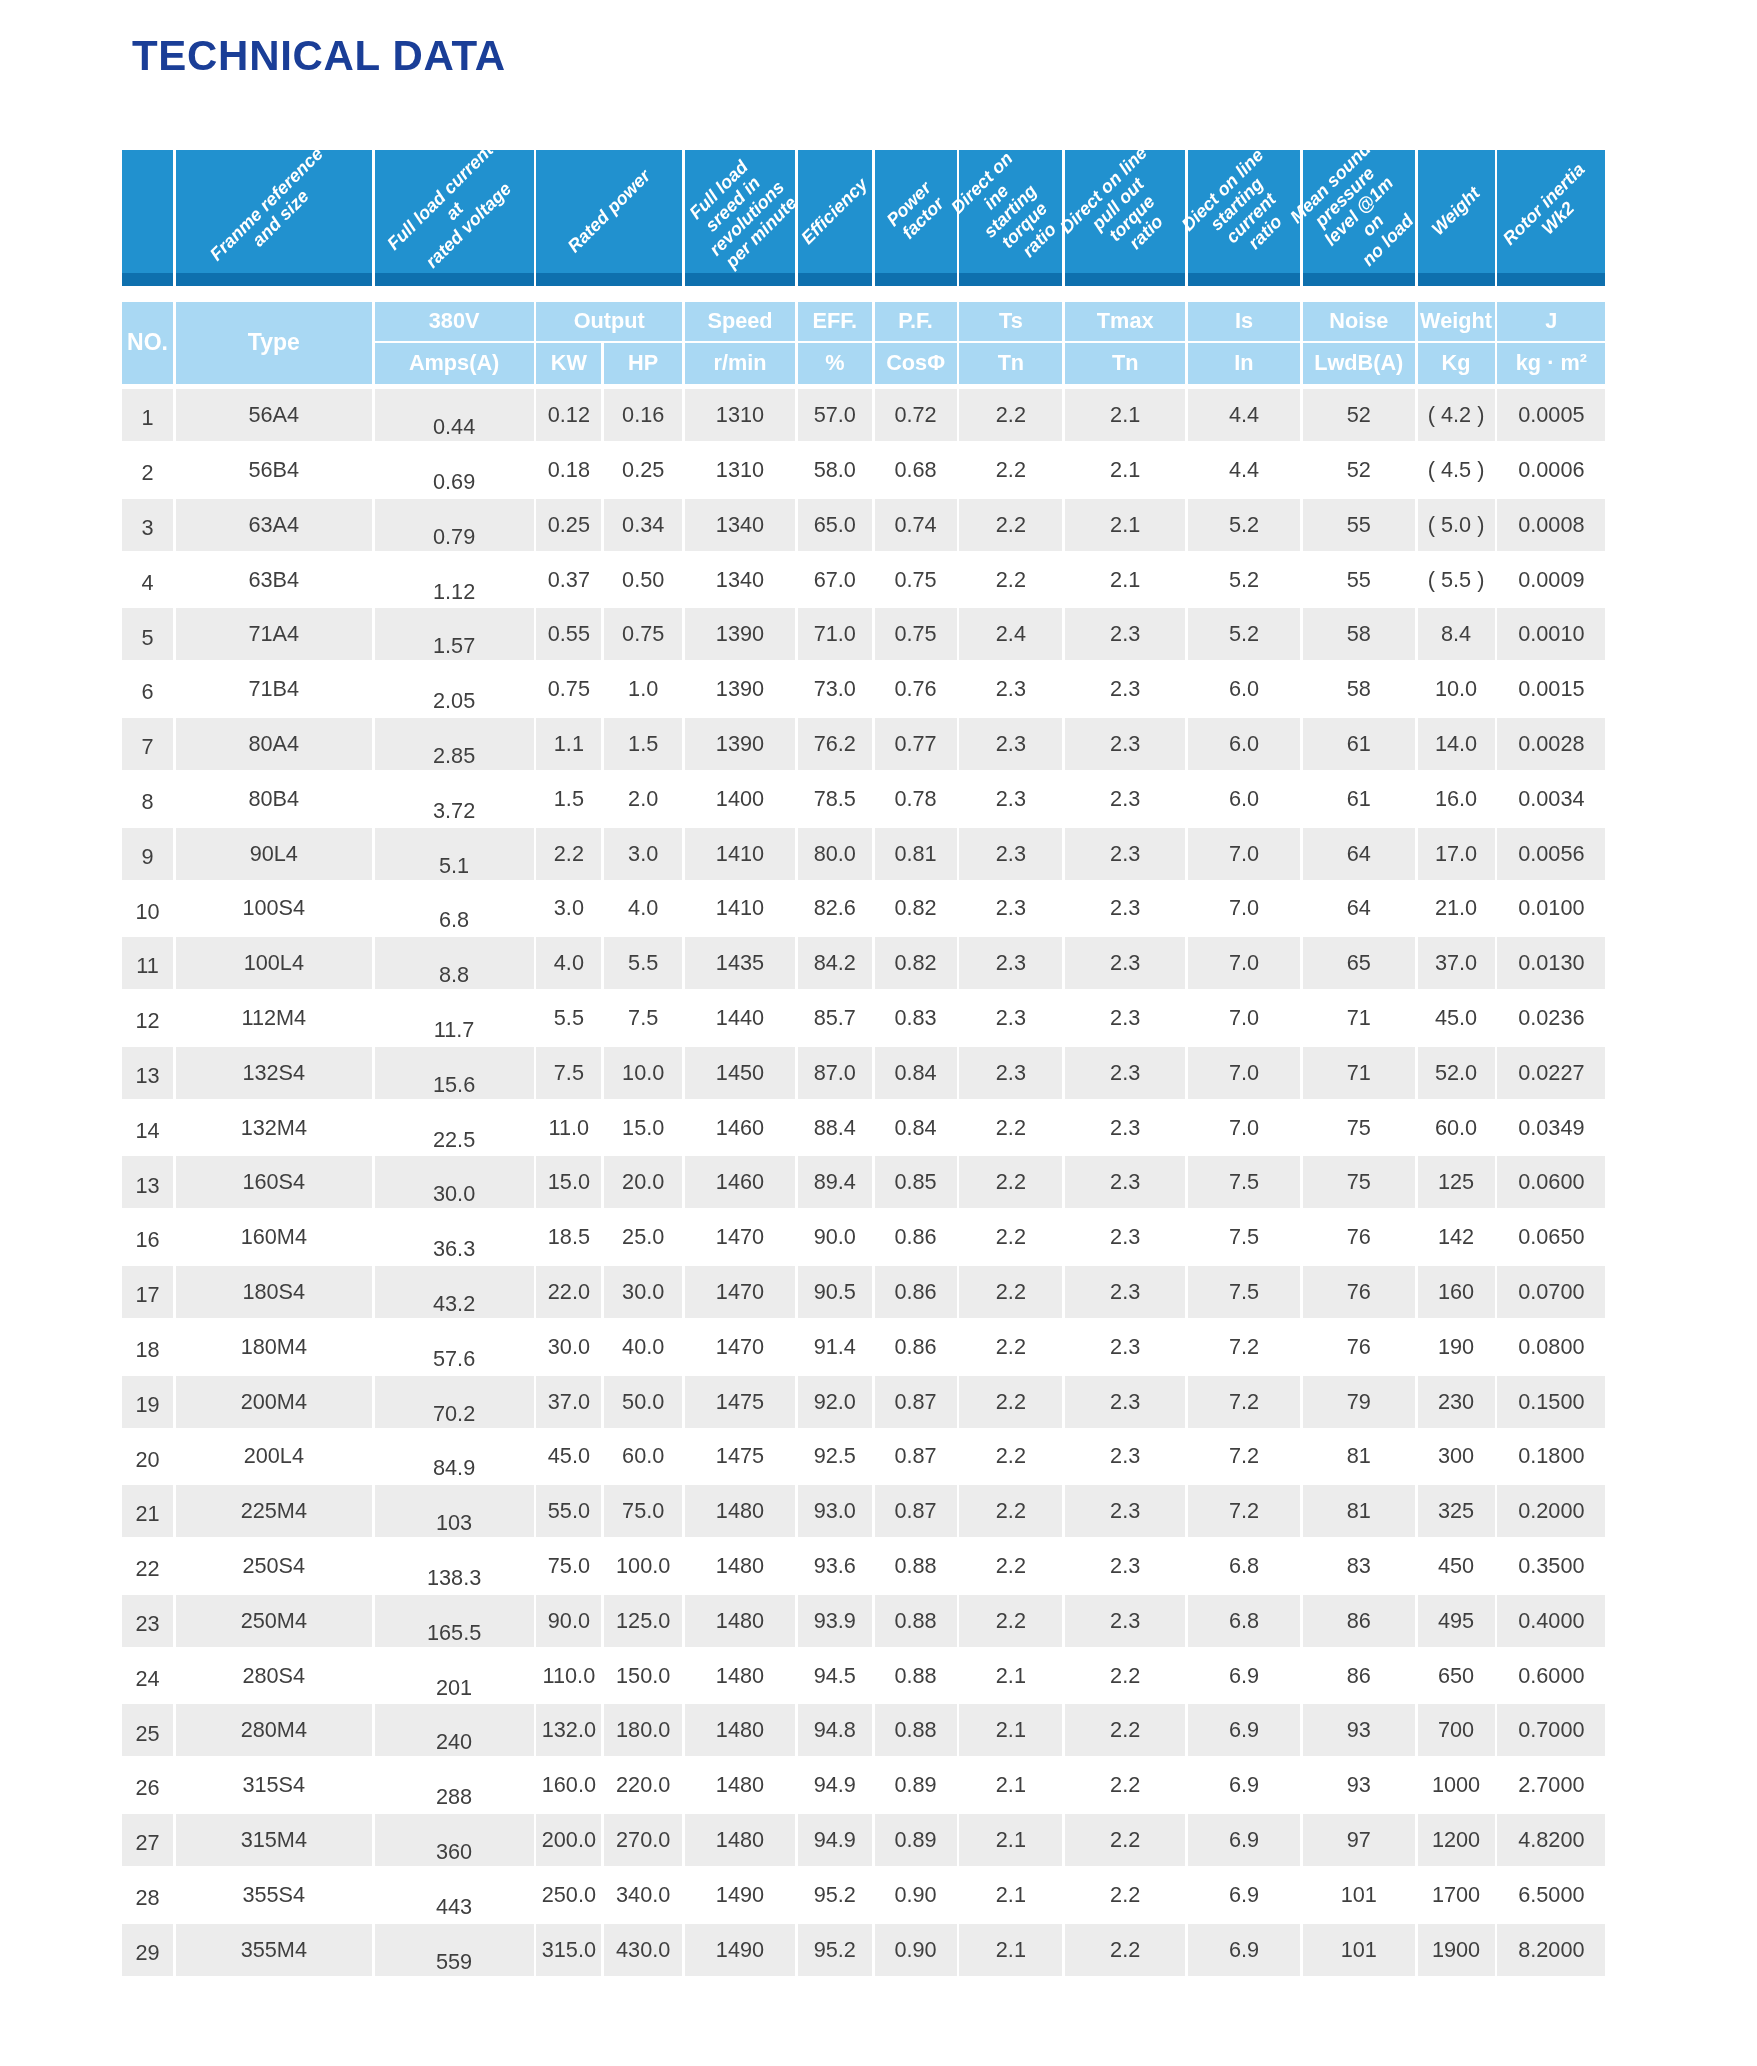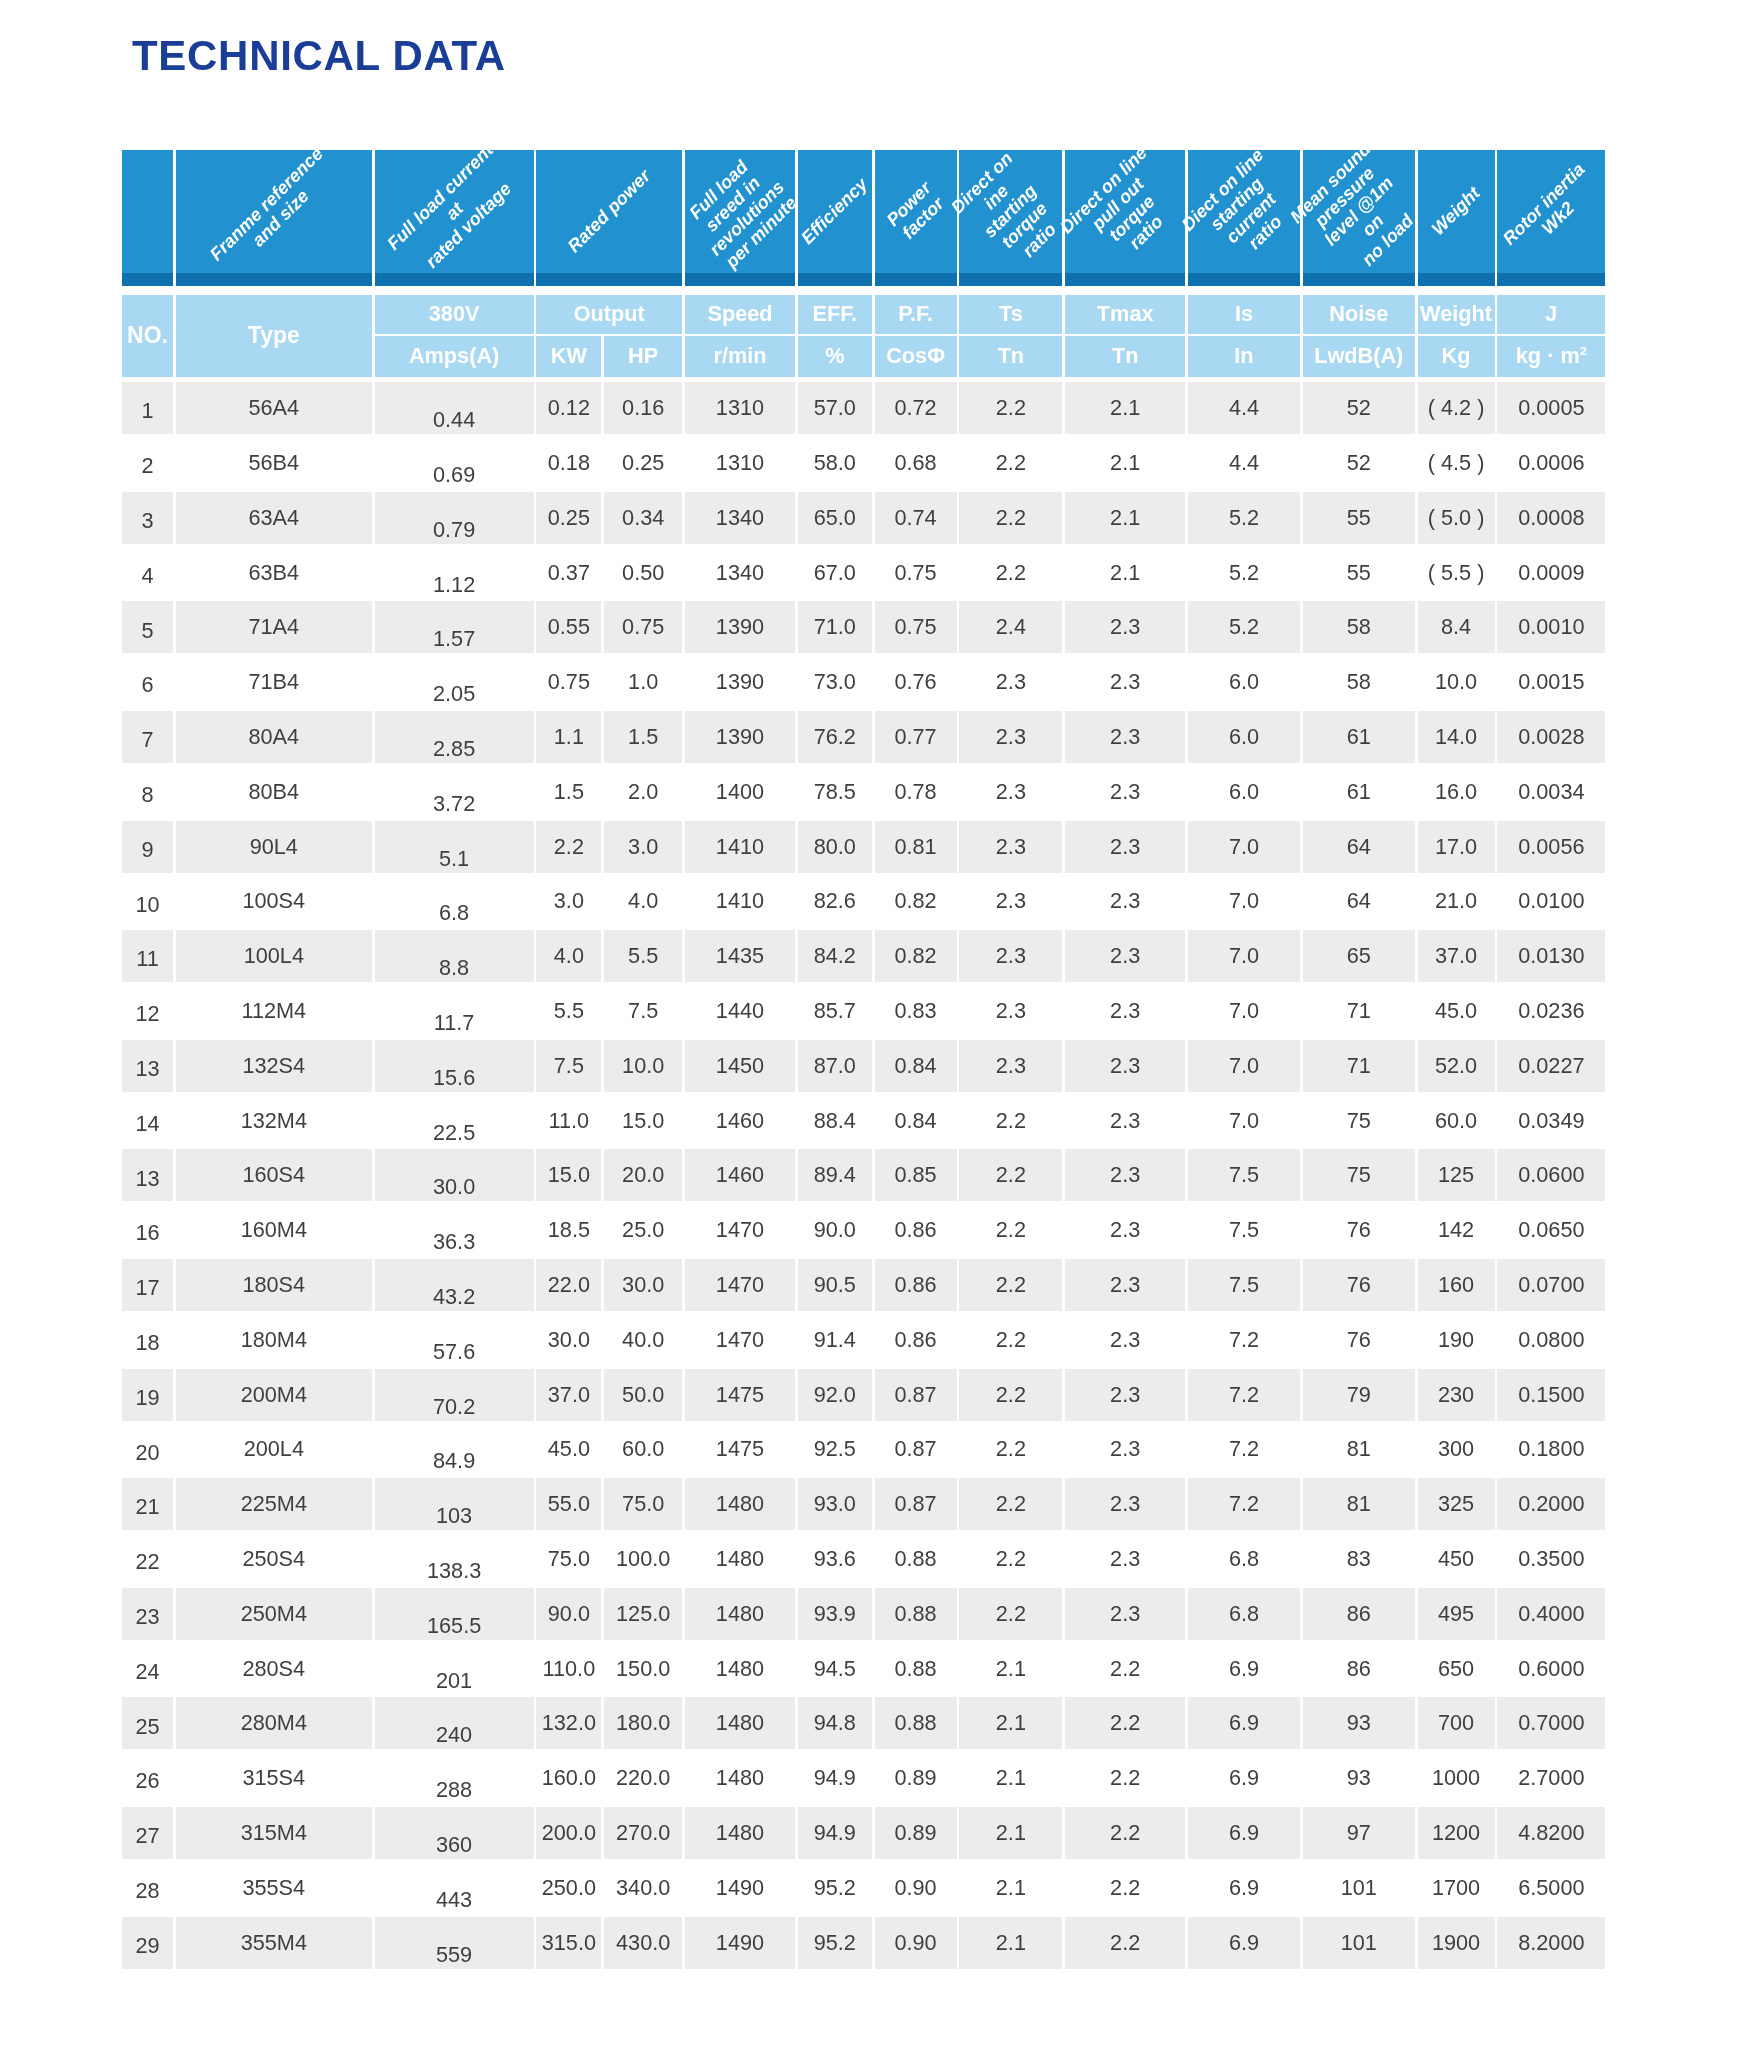--- a/index.html
+++ b/index.html
@@ -32,21 +32,21 @@
   .rotated{grid-auto-rows:123px;}
   .rcell{background:var(--header-blue,#2191cf);display:flex;align-items:center;justify-content:center;}
   .rcell span{transform:rotate(-45deg);color:#ffffff;font-weight:bold;font-style:italic;
               font-size:18px;line-height:1.12;text-align:center;white-space:pre-line;}
 
   
   .strip{grid-auto-rows:12.6px;}
   .scell{background:var(--header-dark-blue,#0e70ae);}
 
   
-  .subhead{grid-template-rows:39px 41px;row-gap:2.1px;margin-top:9px;}
+  .subhead{grid-template-rows:39px 41px;row-gap:2.1px;margin-top:16px;}
   .hcell{background:var(--header-light-blue,#a9d8f3);color:#ffffff;font-weight:bold;
          display:flex;align-items:center;justify-content:center;font-size:21.7px;}
   .hcell.big{font-size:23px;}
 
   
   .tbody{margin-top:5.6px;}
   .drow{grid-auto-rows:52px;margin-bottom:2.8px;}
   .dcell{display:flex;align-items:center;justify-content:center;
          font-size:21.7px;color:var(--text,#3f3f3f);box-sizing:border-box;}
   .row-odd  .dcell{background:var(--row-stripe,#ececec);}

